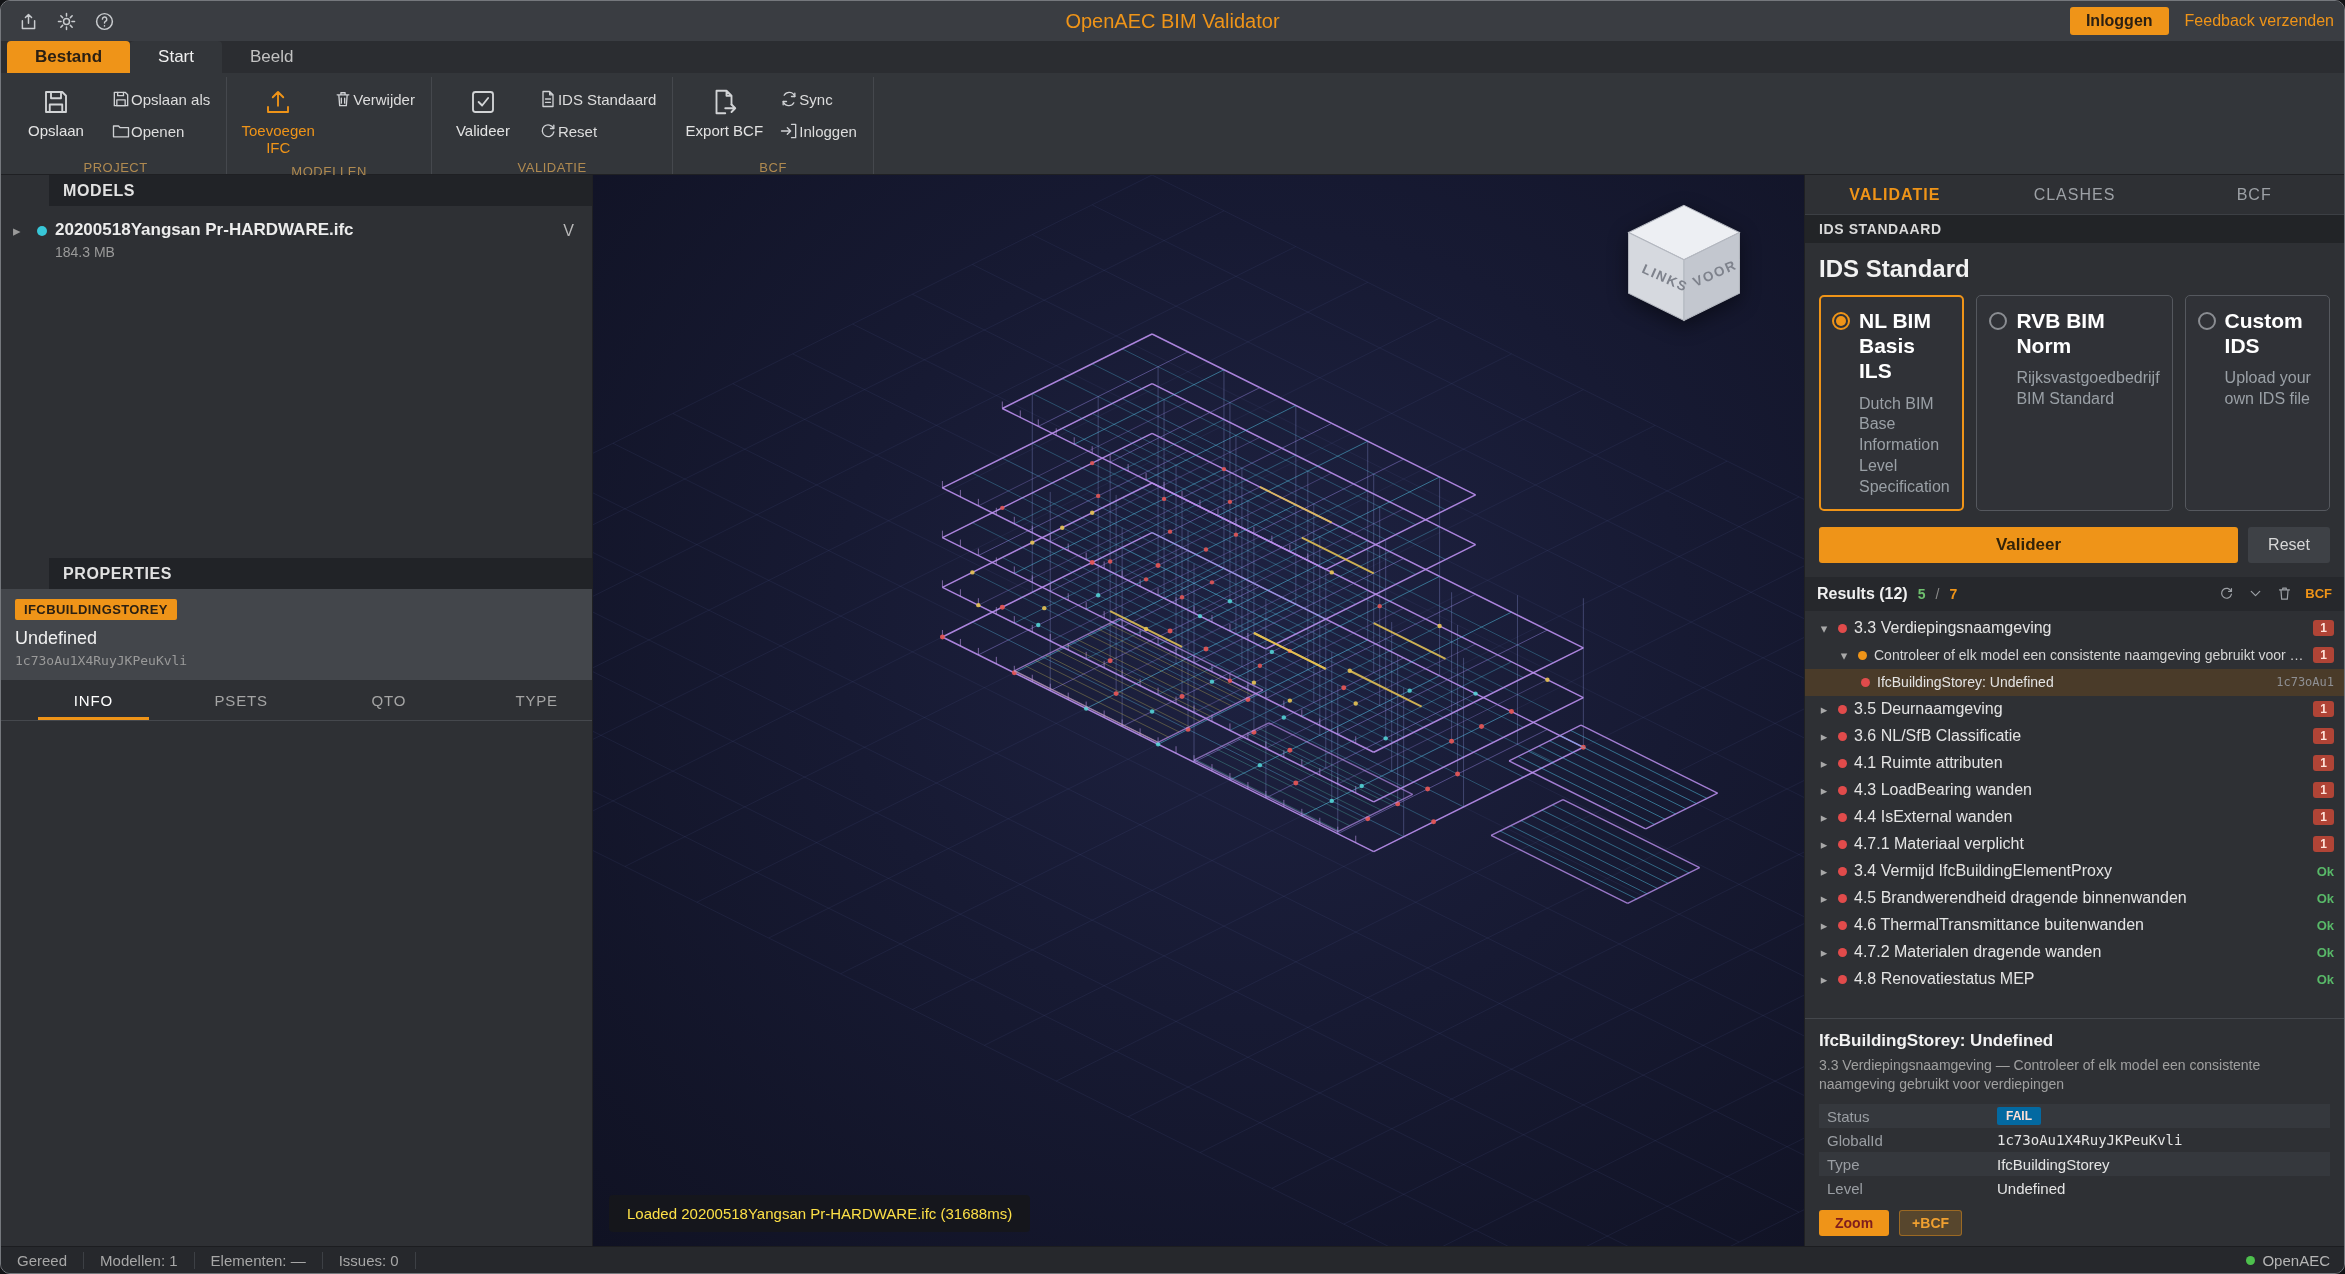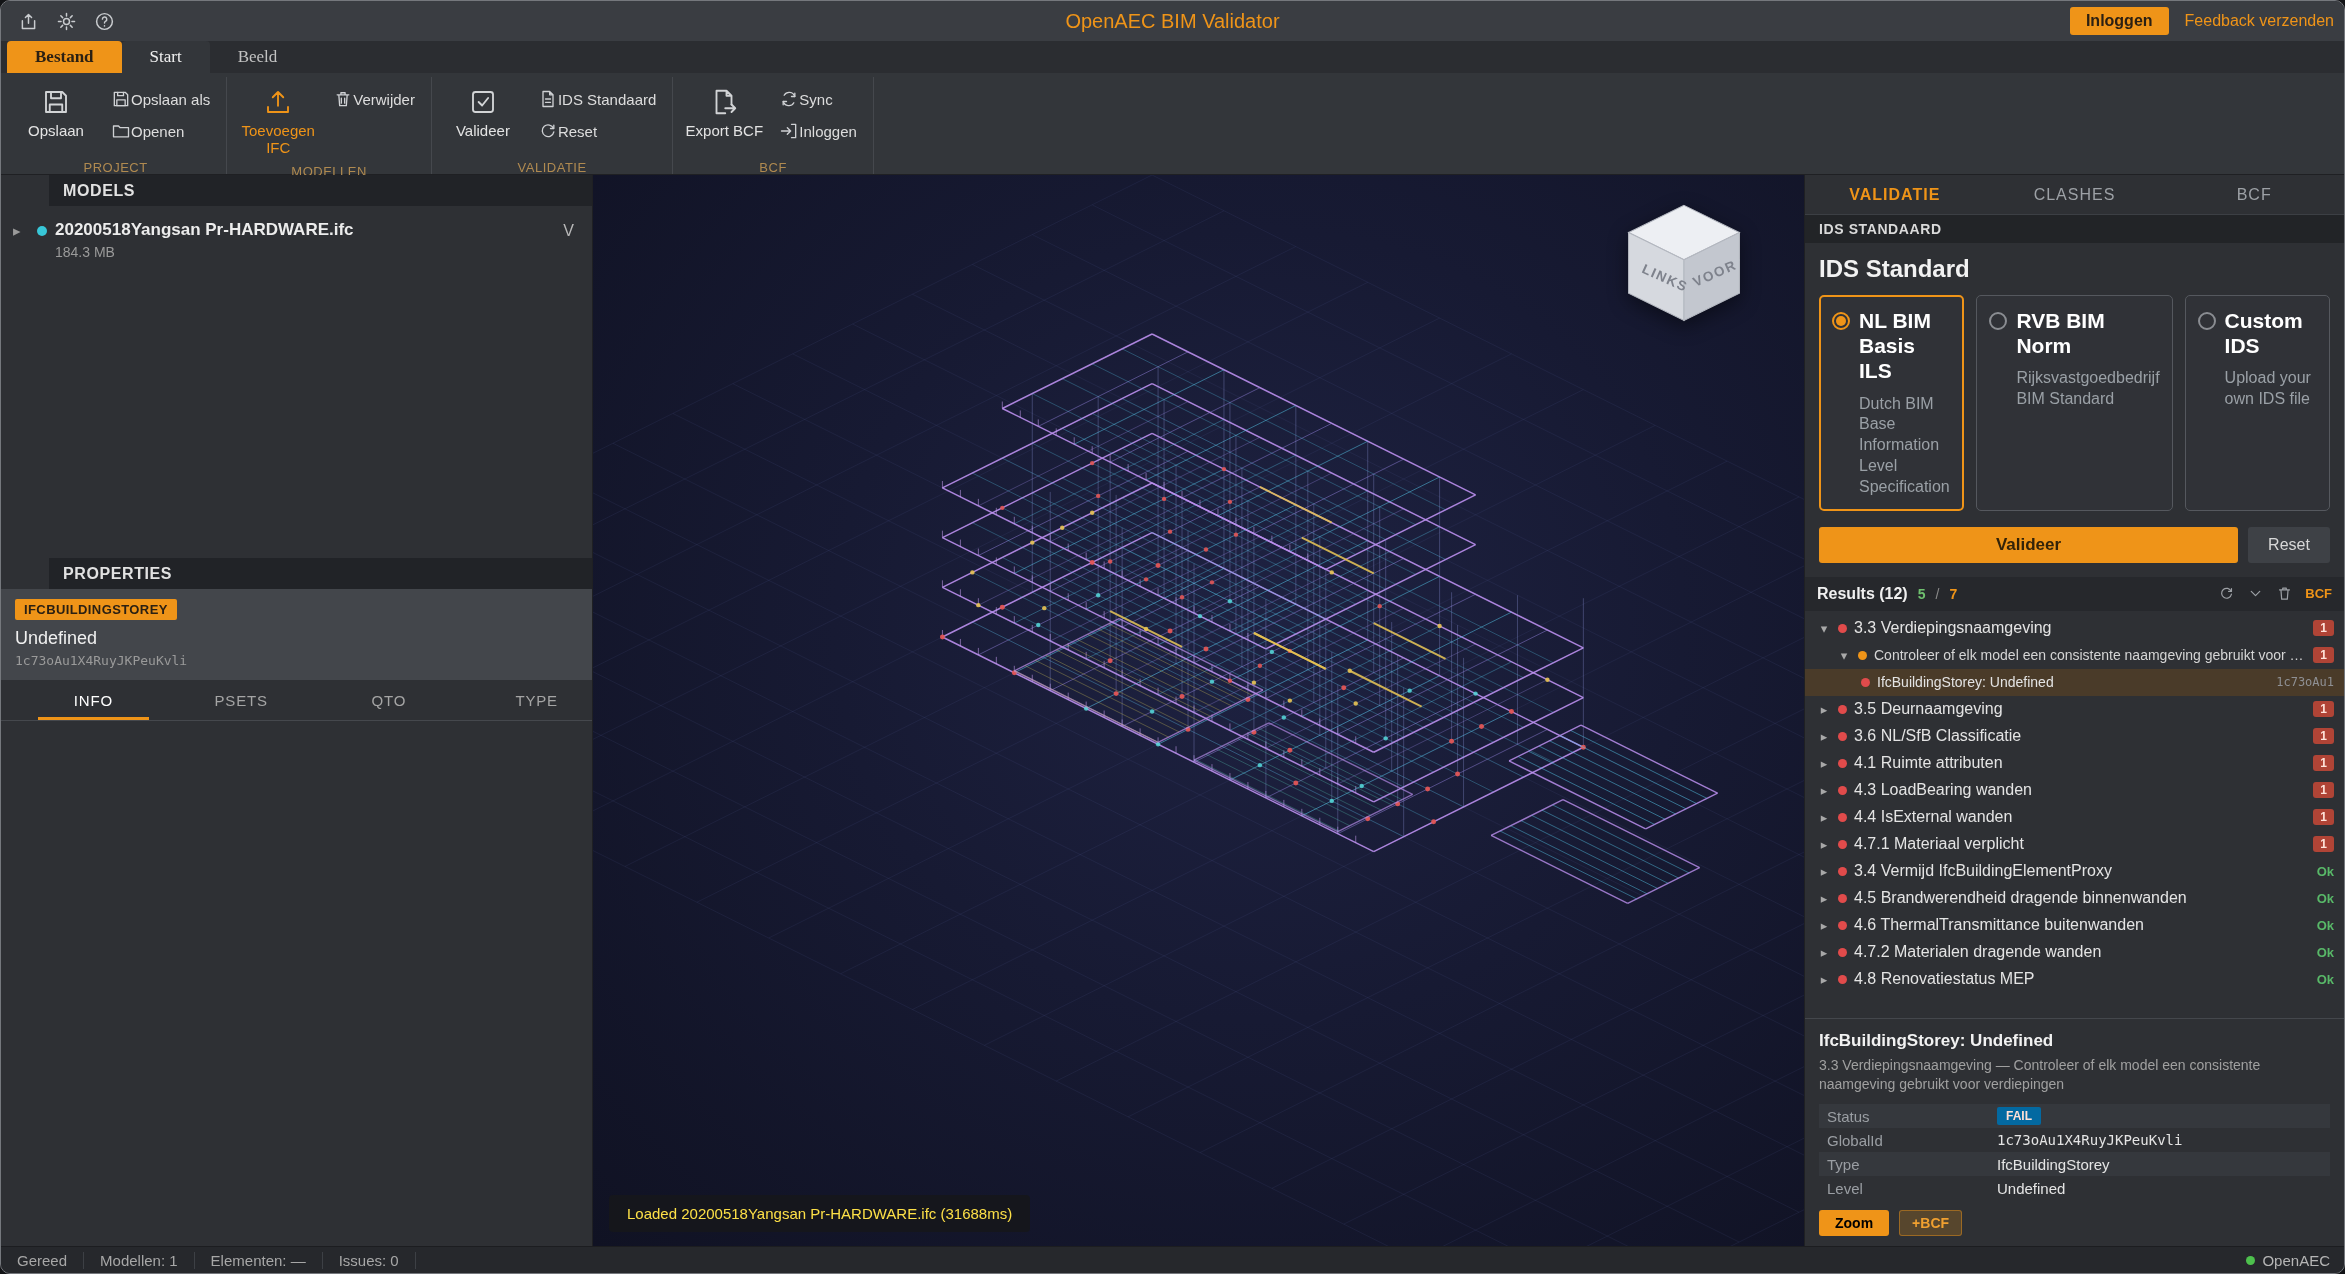--- a/index.html
+++ b/index.html
@@ -13,21 +13,21 @@
   .tb-left{display:flex;align-items:center;gap:4px;}
   .tb-icon{background:none;border:none;width:34px;height:30px;display:flex;align-items:center;justify-content:center;cursor:pointer;}
   .tb-icon svg{width:21px;height:21px;stroke:#c9cccf;fill:none;stroke-width:1.7;stroke-linecap:round;stroke-linejoin:round;}
   .tb-icon svg .fil{fill:#c9cccf;stroke:none;}
   .tb-title{position:absolute;left:0;right:0;text-align:center;color:#ef9418;font-size:20px;pointer-events:none;}
   .tb-right{margin-left:auto;display:flex;align-items:center;gap:16px;z-index:2;}
   .login-btn{background:#ef9418;color:#2b2013;border:none;border-radius:3px;font-size:16px;font-weight:bold;padding:5px 16px;cursor:pointer;}
   .feedback-link{color:#ef9418;font-size:16px;text-decoration:none;cursor:pointer;}
 
   
-  .tabrow{height:32px;background:#2b2d31;display:flex;align-items:center;padding:0 6px;flex:0 0 auto;font-family:Liberation Serif, serif;}
+  .tabrow{height:32px;background:#2b2d31;display:flex;align-items:center;padding:0 6px;flex:0 0 auto;}
   .rtab{font-size:17px;padding:6px 28px;border-radius:4px 4px 0 0;cursor:pointer;}
   .rtab.file{background:#ef9418;color:#2b2013;font-weight:bold;}
   .rtab.active{background:#33363a;color:#f0f0f0;}
   .rtab.plain{color:#c2c2c2;}
 
   
   .ribbon{height:102px;background:#33363a;display:flex;flex:0 0 auto;border-bottom:1px solid #1f2023;padding:4px 4px 0 4px;}
   .rgroup{display:flex;flex-direction:column;border-right:1px solid #45484d;padding:2px 8px 0 8px;}
   .rgroup-top{display:flex;align-items:flex-start;gap:4px;flex:1;}
   .rgroup-label{text-align:center;font-size:13px;color:#b08a50;letter-spacing:.5px;padding:3px 0 4px 0;}
@@ -126,21 +126,21 @@
   .detail-title{color:#f2f2f2;font-size:17px;font-weight:bold;}
   .detail-desc{color:#a0a0a0;font-size:14px;line-height:1.35;margin-top:5px;}
   .fields{margin-top:10px;}
   .frow{display:flex;align-items:center;height:24px;padding:0 8px;font-size:15px;}
   .frow:nth-child(odd){background:#35383d;}
   .flabel{width:170px;color:#9a9ea3;flex:0 0 auto;}
   .fvalue{color:#e4e4e4;}
   .fvalue.mono{font-family:"DejaVu Sans Mono","Liberation Mono",monospace;font-size:14px;}
   .fail-pill{background:#0369a1;color:#ffe0d6;font-size:12px;font-weight:bold;border-radius:2px;padding:2px 9px;}
   .detail-btns{display:flex;gap:10px;margin-top:10px;}
-  .btn-zoom{background:#ef9418;color:#000000;border:none;border-radius:3px;font-size:14px;font-weight:bold;padding:4px 16px;cursor:pointer;}
+  .btn-zoom{background:#ef9418;color:#7f1d1d;border:none;border-radius:3px;font-size:14px;font-weight:bold;padding:4px 16px;cursor:pointer;}
   .btn-addbcf{background:rgba(239,148,24,.22);color:#f0a030;border:1px solid rgba(239,148,24,.45);border-radius:3px;font-size:14px;font-weight:bold;padding:4px 12px;cursor:pointer;}
 
   
   .statusbar{height:27px;background:#26282c;border-top:1px solid #1c1d20;display:flex;align-items:center;padding:0 14px;gap:0;font-size:15px;color:#a7a7a7;flex:0 0 auto;}
   .sb-item{padding:0 16px;border-right:1px solid #3d4045;}
   .sb-item:first-child{padding-left:2px;}
   .sb-item:last-of-type{border-right:none;}
   .sb-online{margin-left:auto;display:flex;align-items:center;gap:7px;color:#b5b5b5;}
   .online-dot{width:9px;height:9px;border-radius:50%;background:#4dc04d;}
 </style>

